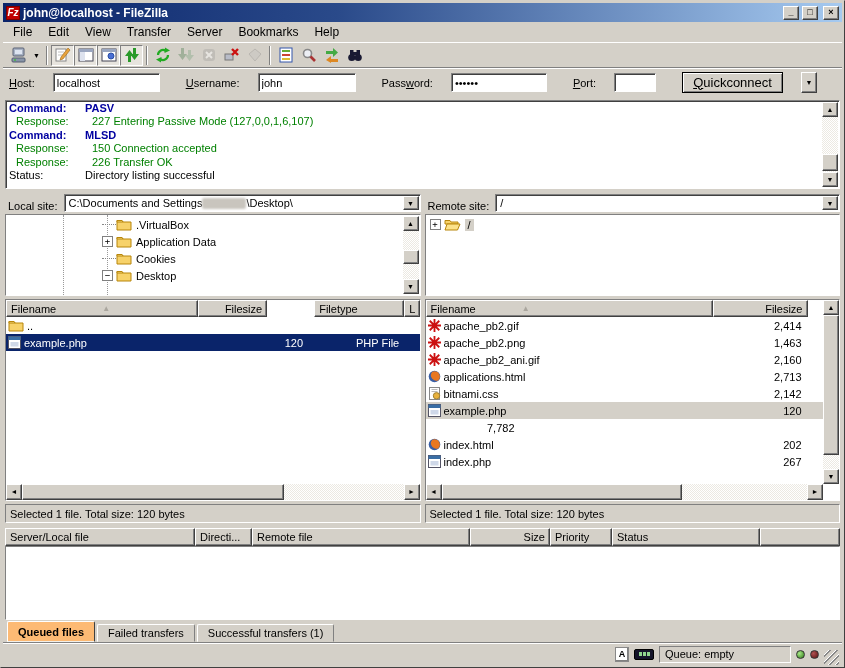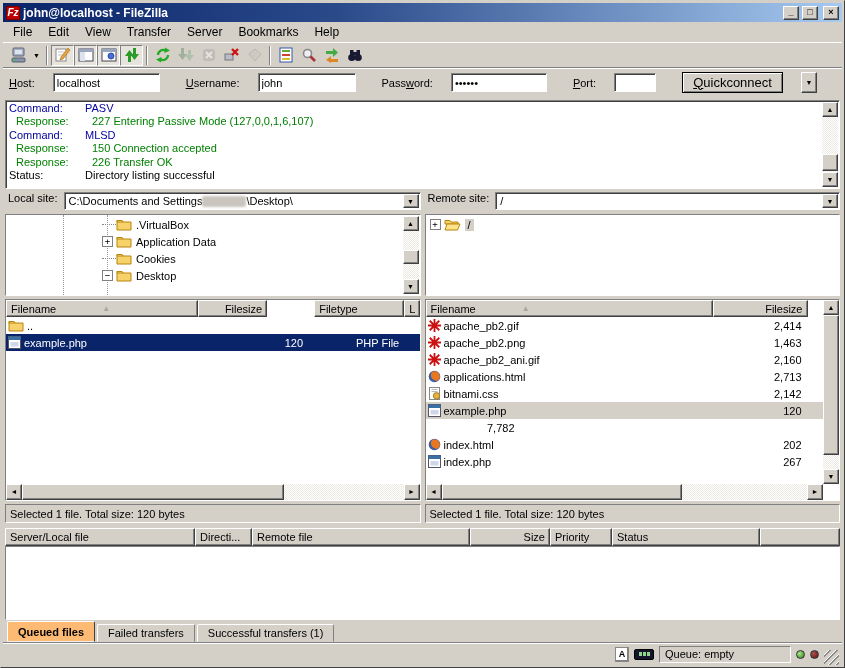--- a/index.html
+++ b/index.html
@@ -37,33 +37,33 @@
   .qlabel { white-space:nowrap; }
   .field { height:19px; padding:2px 3px; font-family:"Liberation Sans",sans-serif; font-size:11px; outline:none; }
   .qc-btn { height:21px; padding:1px 10px 2px; background:#d4d0c8; border:1px solid #000;
             box-shadow:inset 1px 1px 0 #fff, inset -1px -1px 0 #808080; font-size:13px; font-family:"Liberation Sans",sans-serif; }
   .qc-dd { width:16px; height:21px; font-size:7px; text-align:center; line-height:19px; }
   
   .log { flex:0 0 89px; margin:3px 2px 2px; background:#fff; position:relative;
          padding:1px 20px 1px 3px; overflow:hidden; }
   .log-line { display:flex; height:13.4px; line-height:13.4px; white-space:nowrap; }
   .log-label { width:76px; flex:0 0 auto; }
-  .t-command { color:#0000a0; } .t-response { color:#008000;margin-left:7px; } .t-status { color:#000; }
+  .t-command { color:#0000a0;font-weight:bold; } .t-response { color:#008000;margin-left:7px; } .t-status { color:#000; }
   
   .vscroll { position:absolute; right:1px; top:1px; bottom:1px; width:16px;
              background:repeating-conic-gradient(#fff 0 25%, #ece9e2 0 50%) 0 0/2px 2px; }
   .sb { position:absolute; left:0; width:16px; height:15px; font-size:7px; line-height:13px; text-align:center; }
   .sb-h { position:absolute; top:0; width:16px; height:16px; font-size:7px; line-height:14px; text-align:center; }
   .thumb { position:absolute; left:0; width:16px; }
   .hscroll { flex:0 0 16px; position:relative; background:repeating-conic-gradient(#fff 0 25%, #ece9e2 0 50%) 0 0/2px 2px; }
   .hthumb { position:absolute; top:0; height:16px; }
   
   .main { flex:0 0 331px; display:flex; gap:4px; margin:1px 2px 0; }
   .pane { flex:1 1 0; min-width:0; display:flex; flex-direction:column; }
-  .site-row { flex:0 0 20px; display:flex; align-items:flex-start; }
+  .site-row { flex:0 0 20px; display:flex; align-items:flex-end; }
   .site-label { padding:0 6px 0 3px; white-space:nowrap; }
   .combo { flex:1; height:18px; display:flex; align-items:center; padding:0 18px 0 4px; position:relative; white-space:nowrap; overflow:hidden; }
   .combo-dd { position:absolute; right:1px; top:1px; bottom:1px; width:16px; font-size:7px; text-align:center; line-height:14px; }
   .redacted { display:inline-block; width:44px; height:11px; background:#c9c5be; filter:blur(1.2px); border-radius:2px; }
   .tree { flex:0 0 82px; margin-top:2px; background:#fff; position:relative; overflow:hidden; padding-top:1px; }
   .tree-row { height:17px; display:flex; align-items:center; padding-left:96px; position:relative; z-index:1; }
   .tree-row.shallow { padding-left:4px; }
   .expander { width:11px; height:11px; border:1px solid #808080; background:#fff; font-size:9px; line-height:9px;
               text-align:center; margin-right:3px; flex:0 0 auto; font-family:"DejaVu Sans Mono",monospace; }
   .stub { width:14px; border-top:1px dotted #888; margin-right:0; flex:0 0 auto; }

